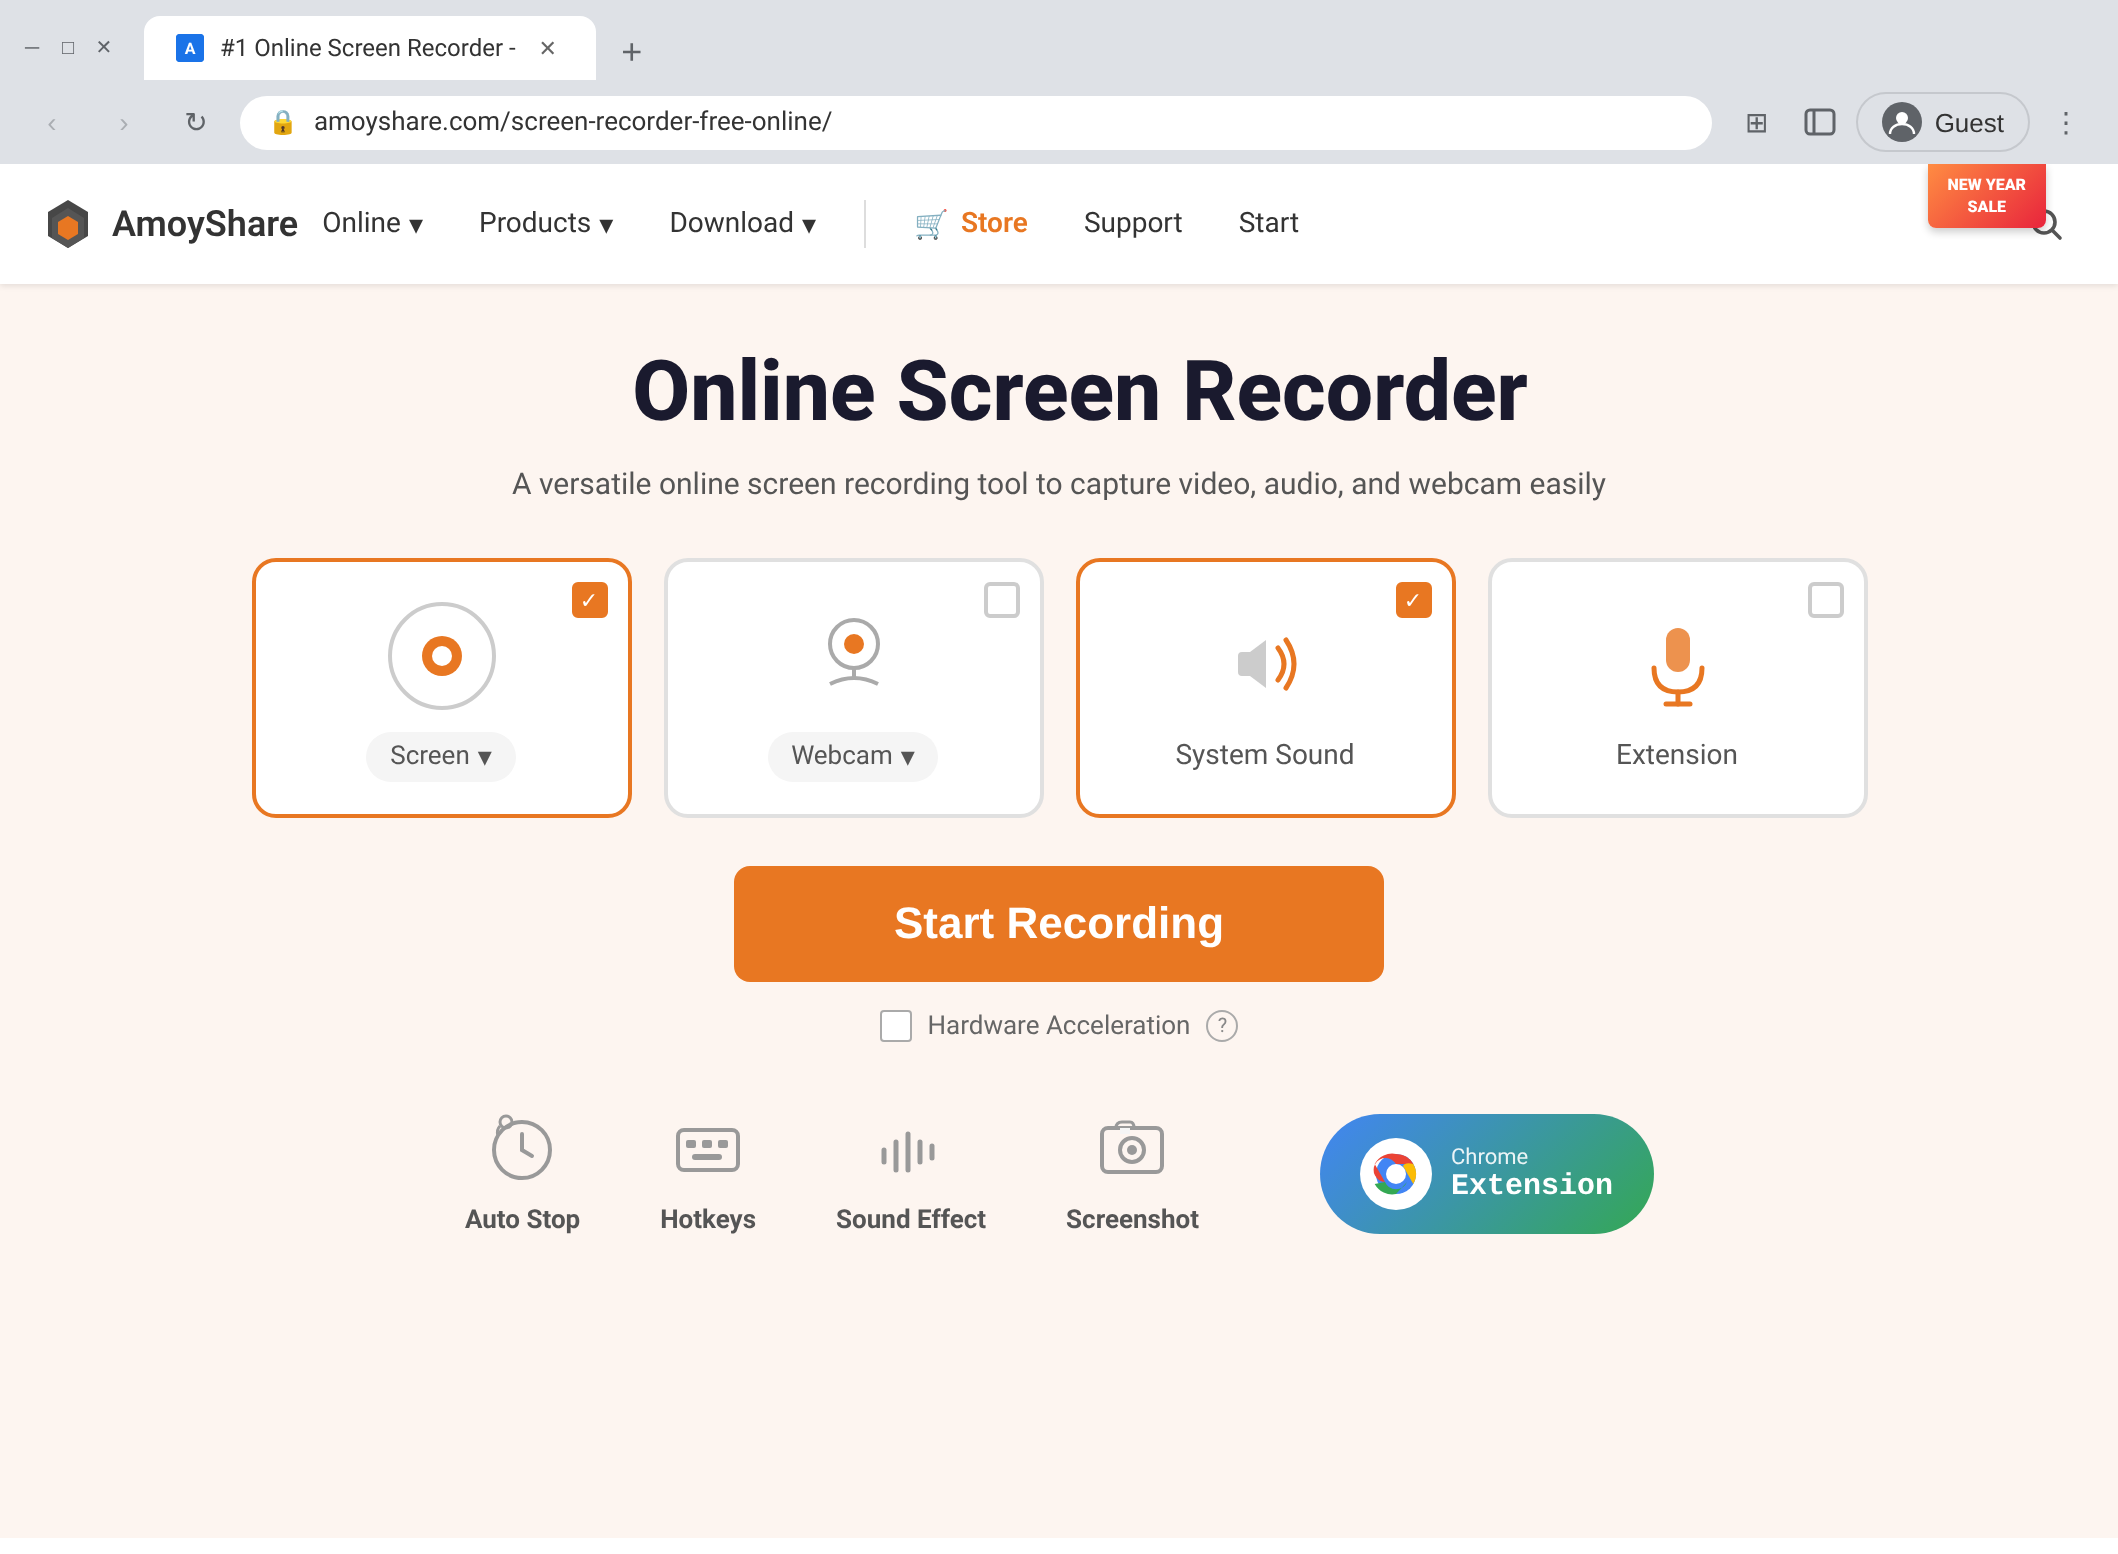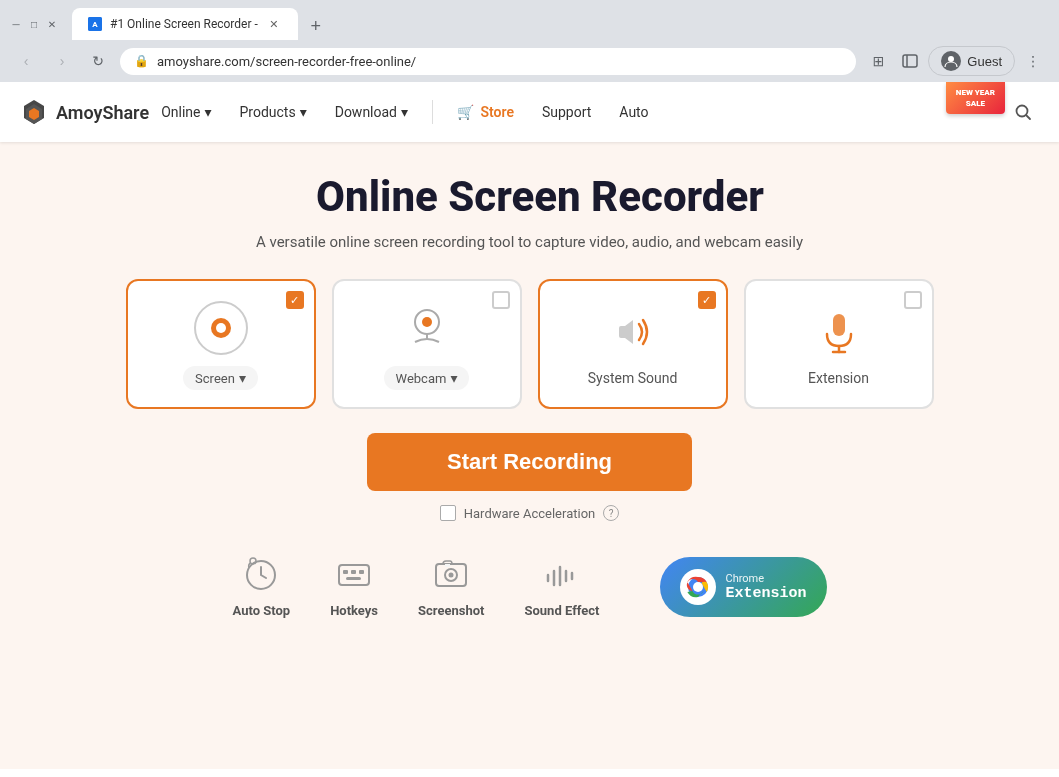--- a/index.html
+++ b/index.html
@@ -165,31 +165,31 @@
       </div>
       <div class="nav-divider"></div>
       <div class="nav-store">
         <span>🛒</span>
         <span>Store</span>
       </div>
       <div class="nav-support">
         <span>Support</span>
       </div>
       <div class="nav-blog">
-        <span>Auto</span>
+        <span>Start</span>
       </div>
     </div>
     <button class="nav-search-btn">
       <svg width="18" height="18" viewBox="0 0 18 18" fill="none">
         <circle cx="8" cy="8" r="5.5" stroke="#555" stroke-width="1.8"></circle>
         <line x1="12.5" y1="12.5" x2="16" y2="16" stroke="#555" stroke-width="1.8" stroke-linecap="round"></line>
       </svg>
     </button>
 
-    <div style="position:absolute; right:54px; top:0; display:flex; flex-direction:column; align-items:center;">
+    <div style="position:absolute; right:36px; top:0; display:flex; flex-direction:column; align-items:center;">
       <div style="background:linear-gradient(135deg,#ff8c42,#e8243c);color:white;font-size:8px;font-weight:900;padding:5px 10px;text-align:center;line-height:1.4;border-radius:0 0 4px 4px;box-shadow:0 2px 4px rgba(0,0,0,0.2);">
         <div>NEW YEAR</div>
         <div>SALE</div>
       </div>
     </div>
   </div>
 
   <div class="main-content">
     <h1 class="page-title">Online Screen Recorder</h1>
     <p class="page-subtitle">A versatile online screen recording tool to capture video, audio, and webcam easily</p>
@@ -285,41 +285,41 @@
             <rect x="23" y="13" width="5" height="4" rx="1" fill="#999"></rect>
             <rect x="10" y="20" width="15" height="3" rx="1.5" fill="#999"></rect>
           </svg>
         </div>
         <span class="feature-label">Hotkeys</span>
       </div>
 
       <div class="feature-item">
         <div class="feature-icon">
           <svg width="36" height="36" viewBox="0 0 36 36" fill="none">
+            <line x1="4" y1="18" x2="4" y2="24" stroke="#999" stroke-width="2.5" stroke-linecap="round"></line>
+            <line x1="10" y1="14" x2="10" y2="28" stroke="#999" stroke-width="2.5" stroke-linecap="round"></line>
+            <line x1="16" y1="10" x2="16" y2="28" stroke="#999" stroke-width="2.5" stroke-linecap="round"></line>
+            <line x1="22" y1="14" x2="22" y2="24" stroke="#999" stroke-width="2.5" stroke-linecap="round"></line>
+            <line x1="28" y1="16" x2="28" y2="22" stroke="#999" stroke-width="2.5" stroke-linecap="round"></line>
+          </svg>
+        </div>
+        <span class="feature-label">Sound Effect</span>
+      </div>
+
+      <div class="feature-item">
+        <div class="feature-icon">
+          <svg width="36" height="36" viewBox="0 0 36 36" fill="none">
             <rect x="3" y="7" width="30" height="22" rx="3" stroke="#999" stroke-width="2"></rect>
             <circle cx="18" cy="18" r="6" stroke="#999" stroke-width="2"></circle>
             <circle cx="18" cy="18" r="2.5" fill="#999"></circle>
             <rect x="12" y="7" width="5" height="3" fill="#f5f5f5"></rect>
             <path d="M10 7 Q10 4 13 4 h4 Q19 4 19 7" stroke="#999" stroke-width="1.5" fill="none"></path>
           </svg>
         </div>
         <span class="feature-label">Screenshot</span>
-      </div>
-
-      <div class="feature-item">
-        <div class="feature-icon">
-          <svg width="36" height="36" viewBox="0 0 36 36" fill="none">
-            <line x1="4" y1="18" x2="4" y2="24" stroke="#999" stroke-width="2.5" stroke-linecap="round"></line>
-            <line x1="10" y1="14" x2="10" y2="28" stroke="#999" stroke-width="2.5" stroke-linecap="round"></line>
-            <line x1="16" y1="10" x2="16" y2="28" stroke="#999" stroke-width="2.5" stroke-linecap="round"></line>
-            <line x1="22" y1="14" x2="22" y2="24" stroke="#999" stroke-width="2.5" stroke-linecap="round"></line>
-            <line x1="28" y1="16" x2="28" y2="22" stroke="#999" stroke-width="2.5" stroke-linecap="round"></line>
-          </svg>
-        </div>
-        <span class="feature-label">Sound Effect</span>
       </div>
 
       <div class="chrome-ext-btn">
         <svg class="chrome-logo" width="36" height="36" viewBox="0 0 36 36">
           <circle cx="18" cy="18" r="18" fill="white"></circle>
           <circle cx="18" cy="18" r="10" fill="#4285f4"></circle>
           <path d="M18 8 A10 10 0 0 1 26.66 13 H18 A6 6 0 1 0 12.5 22 L7.34 13 A10 10 0 0 1 18 8Z" fill="#ea4335"></path>
           <path d="M26.66 13 A10 10 0 0 1 26.66 23 L21.5 14 Q22.5 12 26.66 13Z" fill="#fbbc05"></path>
           <path d="M18 28 A10 10 0 0 1 7.34 23 L12.5 22 A6 6 0 0 0 23.5 22 L18 28Z" fill="#34a853"></path>
           <circle cx="18" cy="18" r="5" fill="white"></circle>

